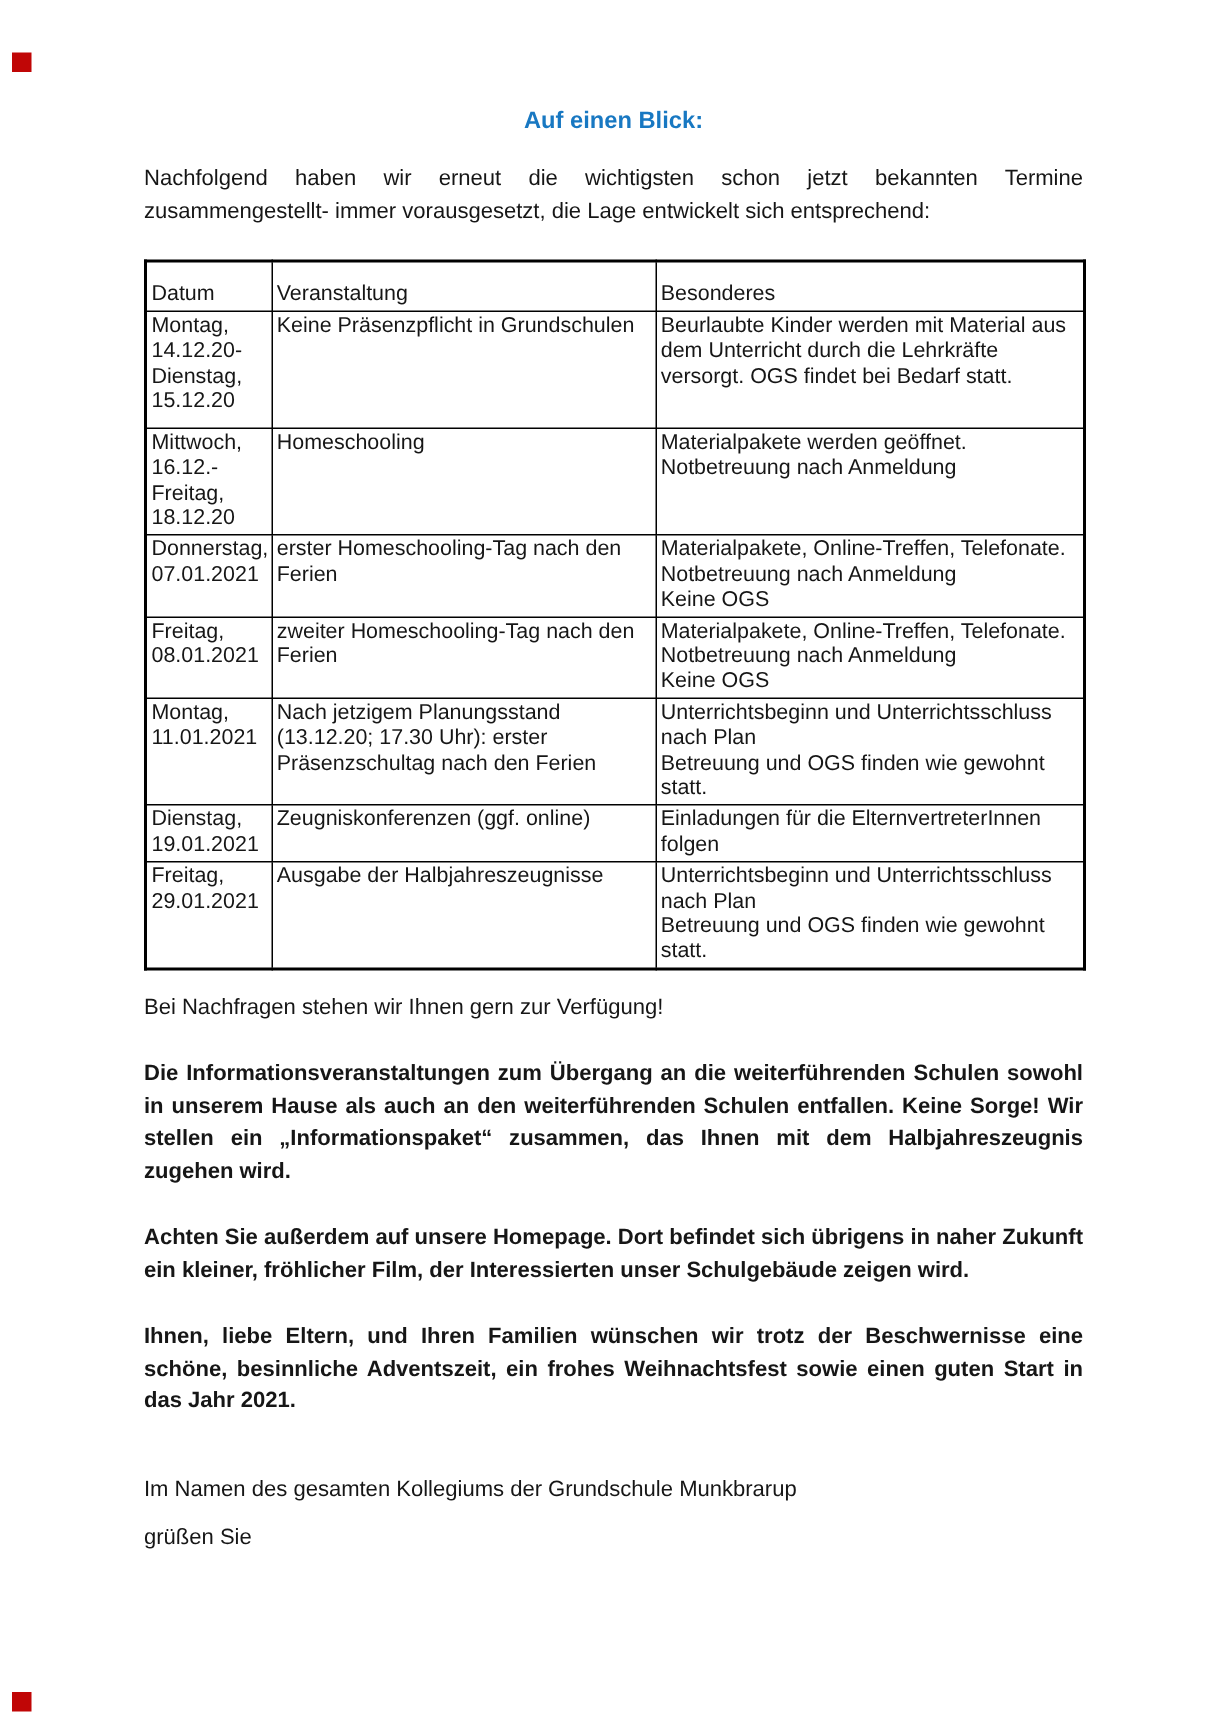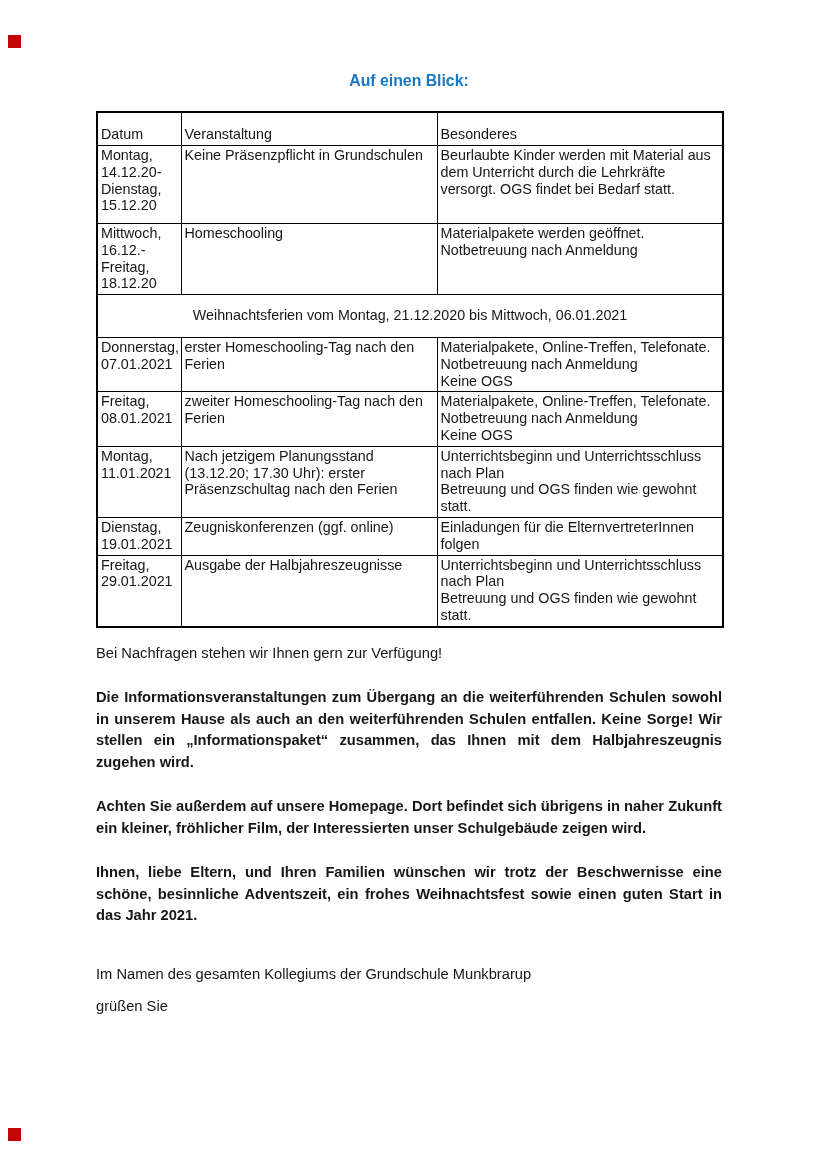--- a/index.html
+++ b/index.html
@@ -83,20 +83,21 @@
 </head>
 <body>
 
 <div class="page">
 
   <span class="red-mark top"></span>
   <span class="red-mark bottom"></span>
 
   <h1 class="doc-title">Auf einen Blick:</h1>
 
+  <p class="para intro">Nachfolgend haben wir erneut die wichtigsten schon jetzt bekannten Termine zusammengestellt- immer vorausgesetzt, die Lage entwickelt sich entsprechend:</p>
 
   <table class="termine">
     <colgroup>
       <col class="c0">
         <col class="c1">
         <col class="c2">
     </colgroup>
     <thead>
       <tr>
         <th>Datum</th>
@@ -116,23 +117,20 @@
 versorgt. OGS findet bei Bedarf statt.</td>
         </tr>
         <tr>
           <td>Mittwoch,
 16.12.-
 Freitag,
 18.12.20</td>
           <td>Homeschooling</td>
           <td>Materialpakete werden geöffnet.
 Notbetreuung nach Anmeldung</td>
-        </tr>
-        <tr>
-          <td colspan="3" class="merged">Weihnachtsferien vom Montag, 21.12.2020 bis Mittwoch, 06.01.2021</td>
         </tr>
         <tr>
           <td>Donnerstag,
 07.01.2021</td>
           <td>erster Homeschooling-Tag nach den
 Ferien</td>
           <td>Materialpakete, Online-Treffen, Telefonate.
 Notbetreuung nach Anmeldung
 Keine OGS</td>
         </tr>

